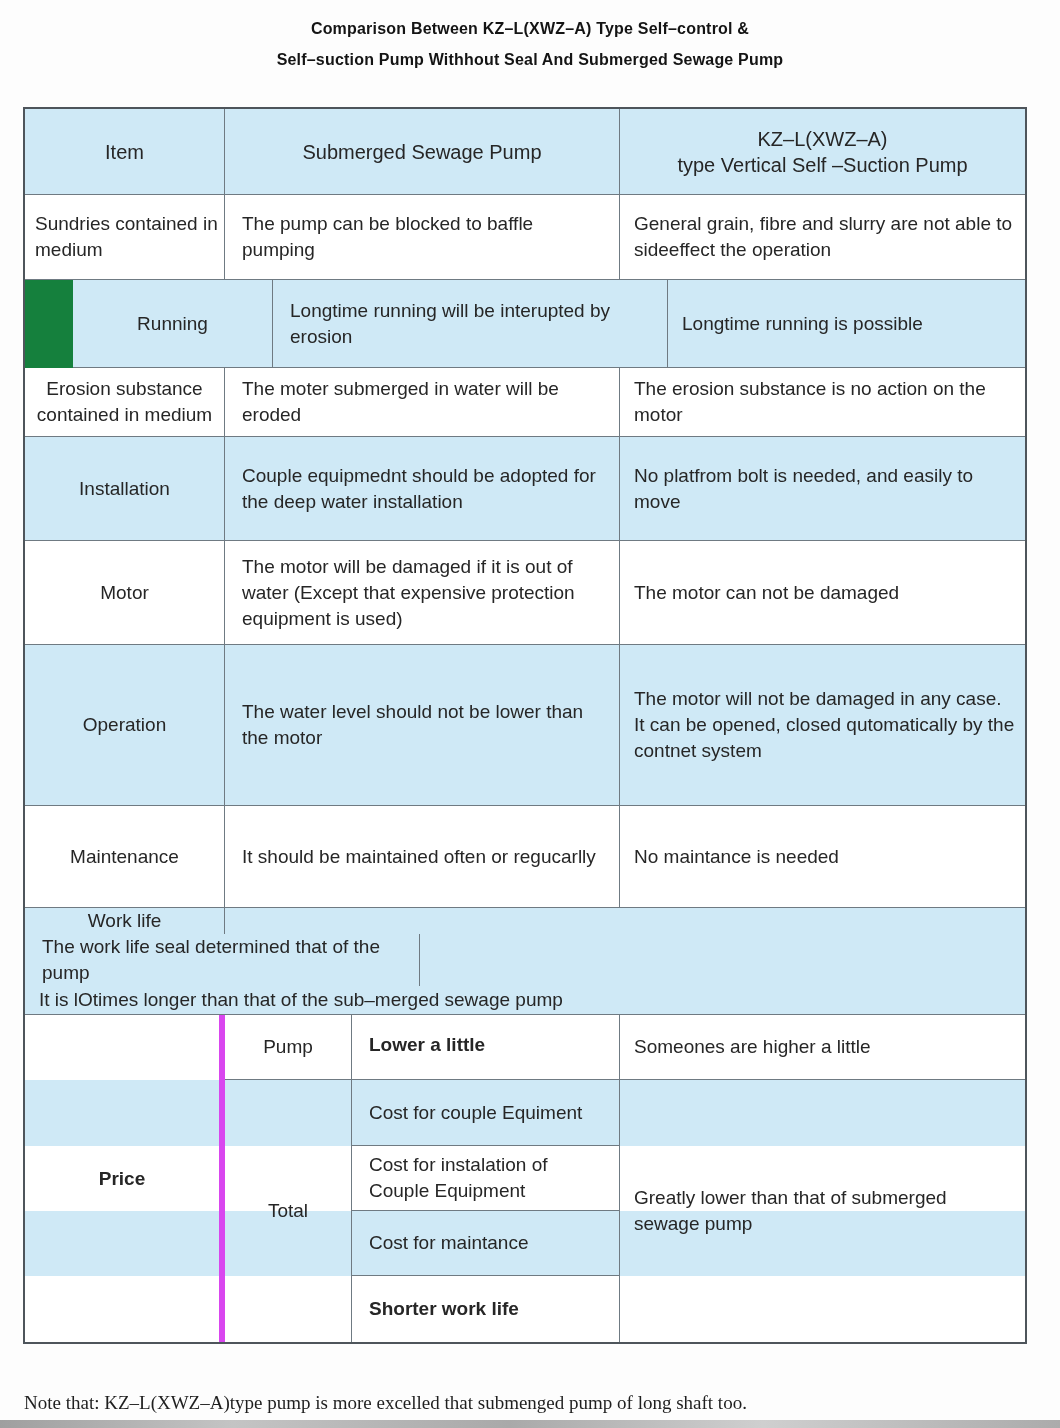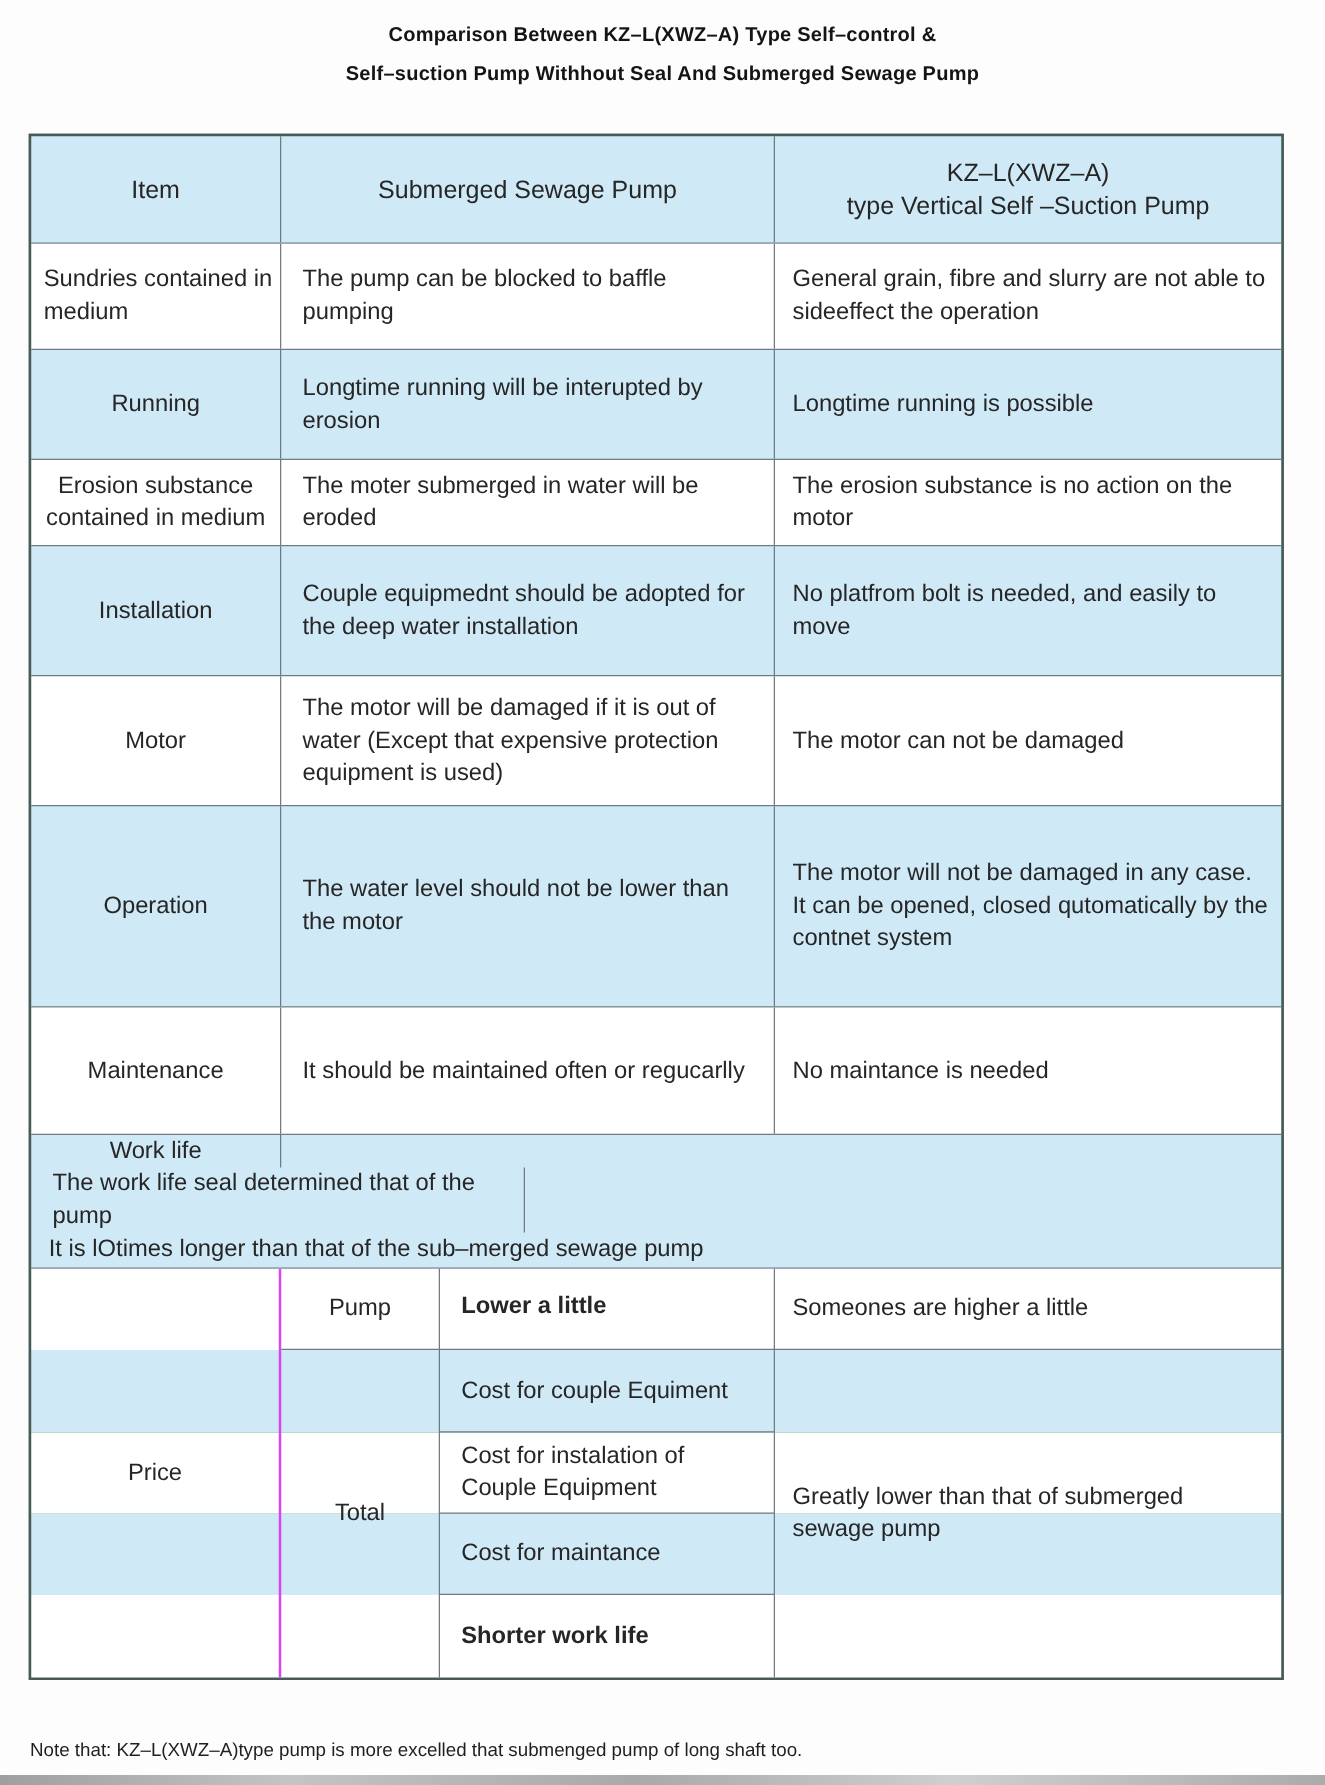--- a/index.html
+++ b/index.html
@@ -51,21 +51,21 @@
     border-right: 1px solid #6f7a82;
     padding: 0 14px 0 17px;
   }
   .c3 { flex: 1; padding: 0 10px 0 14px; }
 
   .shade-b { background: #cfe9f6; }
   .shade-w { background: #ffffff; }
 
   .row-header   { height: 86px; }
   .row-sundries { height: 85px; }
-  .row-running  { height: 88px; }
+  .row-running  { height: 88px; margin-left: 48px; }
   .row-erosion  { height: 69px; }
   .row-install  { height: 104px; justify-content: flex-end; }
   .row-motor    { height: 104px; }
   .row-operation{ height: 161px; }
   .row-maint    { height: 102px; }
   .row-worklife { height: 107px; flex-direction: column; }
 
   .row-header .cell {
     justify-content: center;
     text-align: center;
@@ -94,40 +94,41 @@
     grid-template-columns: 200px 127px 268px 1fr;
     grid-template-rows: 65px 66px 65px 65px 66px;
   }
   .pcell {
     display: flex;
     align-items: center;
     font-size: 19px;
     line-height: 26px;
     background: transparent;
   }
-  .pc-price   { grid-column: 1; grid-row: 1 / 6; border-right: 2px solid #d946ef; justify-content: center; }
+  .pc-price   { grid-column: 1; grid-row: 1 / 6; border-right: 6px solid #d946ef; justify-content: center; font-weight: bold; }
   .pc-pump    { grid-column: 2; grid-row: 1; border-right: 1px solid #6f7a82; border-bottom: 1px solid #6f7a82; justify-content: center; }
   .pc-lower   { grid-column: 3; grid-row: 1; border-right: 1px solid #6f7a82; border-bottom: 1px solid #6f7a82; padding: 0 8px 4px 17px; font-weight: bold; }
   .pc-someones{ grid-column: 4; grid-row: 1; border-bottom: 1px solid #6f7a82; padding: 0 10px 0 14px; }
   .pc-total   { grid-column: 2; grid-row: 2 / 6; border-right: 1px solid #6f7a82; justify-content: center; }
   .pc-cost    { grid-column: 3; border-right: 1px solid #6f7a82; border-bottom: 1px solid #6f7a82; padding: 0 8px 0 17px; }
   .pc-cost-1  { grid-row: 2; }
   .pc-cost-2  { grid-row: 3; }
   .pc-cost-3  { grid-row: 4; }
   .pc-cost-4  { grid-row: 5; border-bottom: none; font-weight: bold; }
   .pc-greatly { grid-column: 4; grid-row: 2 / 6; padding: 0 10px 0 14px; }
 
   
   .note {
     position: absolute;
     left: 24px;
     top: 1392px;
     width: 1012px;
-    font-size: 15px;
+    font-size: 19px;
     color: #1f1f1f;
+    font-family: Liberation Serif, serif;
   }
   .bottom-bar {
     position: absolute;
     left: 0;
     bottom: 0;
     width: 100%;
     height: 8px;
     background: linear-gradient(90deg, #9f9f9f 0%, #c4c4c4 22%, #a9a9a9 48%, #cfcfcf 72%, #ababab 100%);
   }
 </style>

